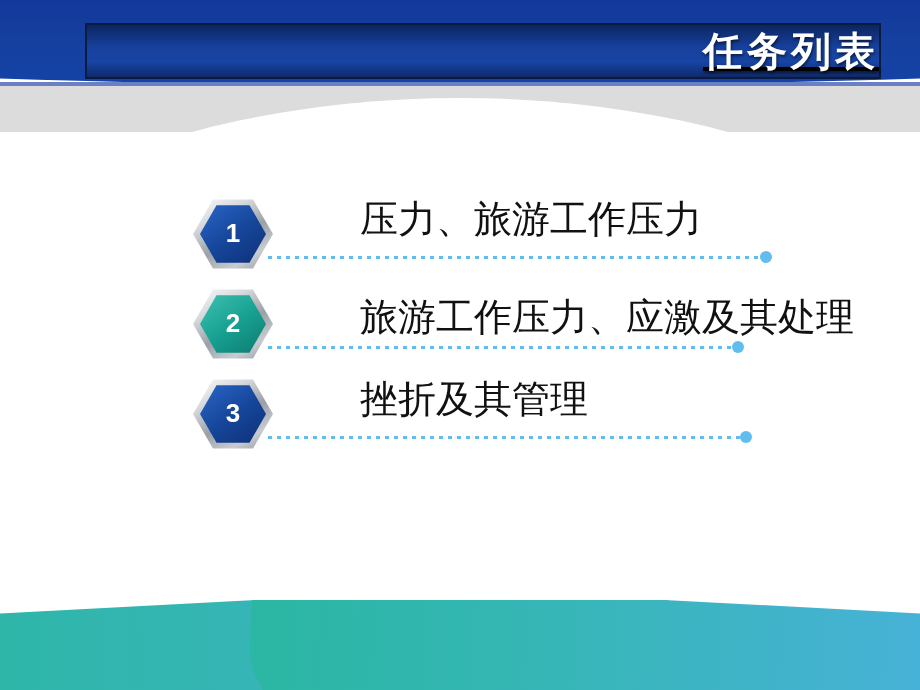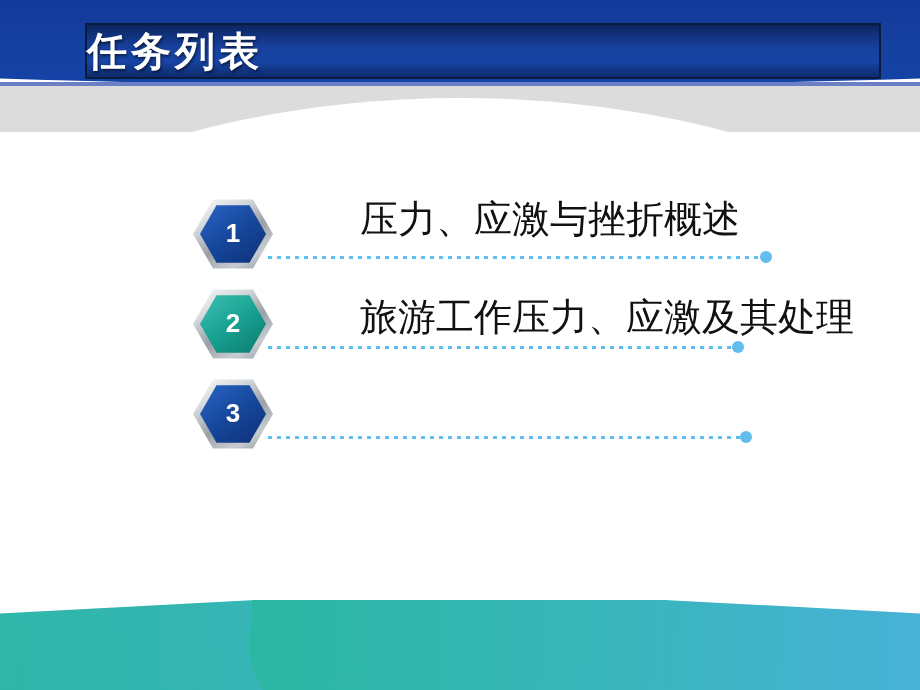--- a/index.html
+++ b/index.html
@@ -77,21 +77,22 @@
   
   .title-box {
     position: absolute;
     left: 85px; top: 23px;
     width: 796px; height: 56px;
     border: 2px solid #0a1b3d;
     background: linear-gradient(180deg,#0c2560 0%,#17409c 42%,#1745a5 70%,#0e2a6b 100%);
     box-sizing: border-box;
     display: flex;
     align-items: center;
-    justify-content: flex-start;
+    justify-content: flex-end;
+    text-decoration: underline;
   }
   .title-text {
     color: #ffffff;
     font-size: 40px;
     font-weight: 700;
     letter-spacing: 4px;
     line-height: 1;
     text-shadow: 1px 2px 3px rgba(0,0,0,0.55);
     font-family: "DejaVu Serif", "Liberation Serif", serif;
     white-space: nowrap;
@@ -225,21 +226,21 @@
 
     <div class="list-item">
       <div class="hex-wrap">
         <div class="hex-outer"></div>
         <div class="hex-inner" id="hex-inner-0" style="background: linear-gradient(145deg, rgb(43, 102, 201) 0%, rgb(22, 71, 155) 50%, rgb(14, 47, 118) 100%);">
           <span class="hex-num">1</span>
         </div>
       </div>
       <div class="dots" id="dots-0" style="width: 492px; background-image: linear-gradient(90deg, rgb(98, 189, 239) 0px, rgb(98, 189, 239) 4px, transparent 4px, transparent 9px);"></div>
       <div class="dot-end" id="dotend-0" style="left: 760px; background: rgb(98, 189, 239);"></div>
-      <div class="item-label" id="label-0" style="left: 360px;">压力、应激与挫折概述</div>
+      <div class="item-label" id="label-0" style="left: 360px;">压力、旅游工作压力</div>
     </div>
 
     <div class="list-item">
       <div class="hex-wrap">
         <div class="hex-outer"></div>
         <div class="hex-inner" id="hex-inner-1" style="background: linear-gradient(145deg, rgb(63, 194, 178) 0%, rgb(24, 161, 146) 50%, rgb(12, 122, 110) 100%);">
           <span class="hex-num">2</span>
         </div>
       </div>
       <div class="dots" id="dots-1" style="width: 464px; background-image: linear-gradient(90deg, rgb(98, 189, 239) 0px, rgb(98, 189, 239) 4px, transparent 4px, transparent 9px);"></div>
@@ -249,20 +250,21 @@
 
     <div class="list-item">
       <div class="hex-wrap">
         <div class="hex-outer"></div>
         <div class="hex-inner" id="hex-inner-2" style="background: linear-gradient(145deg, rgb(43, 102, 201) 0%, rgb(22, 71, 155) 50%, rgb(14, 47, 118) 100%);">
           <span class="hex-num">3</span>
         </div>
       </div>
       <div class="dots" id="dots-2" style="width: 472px; background-image: linear-gradient(90deg, rgb(98, 189, 239) 0px, rgb(98, 189, 239) 4px, transparent 4px, transparent 9px);"></div>
       <div class="dot-end" id="dotend-2" style="left: 740px; background: rgb(98, 189, 239);"></div>
+      <div class="item-label" id="label-2" style="left: 360px;">挫折及其管理</div>
     </div>
 
   </div>
 
   <div class="bottom">
     <div class="curve curve-left" style="background: linear-gradient(90deg, rgb(43, 183, 163) 0%, rgb(53, 181, 180) 45%, rgb(73, 178, 224) 100%);"></div>
     <div class="curve curve-right" style="background: linear-gradient(90deg, rgb(43, 183, 163) 0%, rgb(55, 182, 184) 40%, rgb(77, 176, 226) 100%);"></div>
   </div>
 
 </div>

